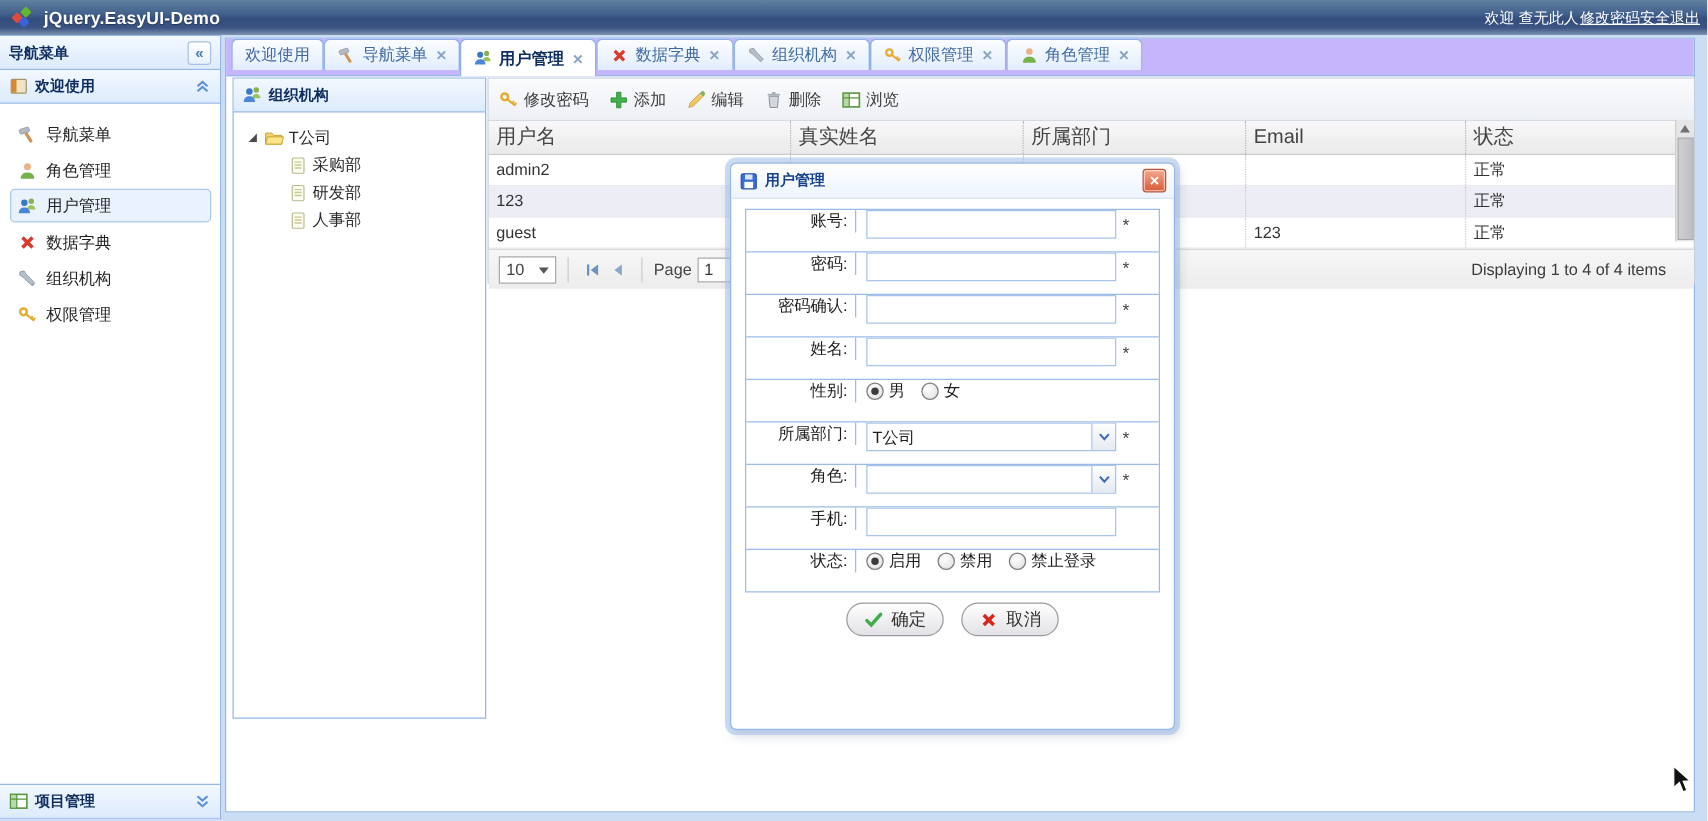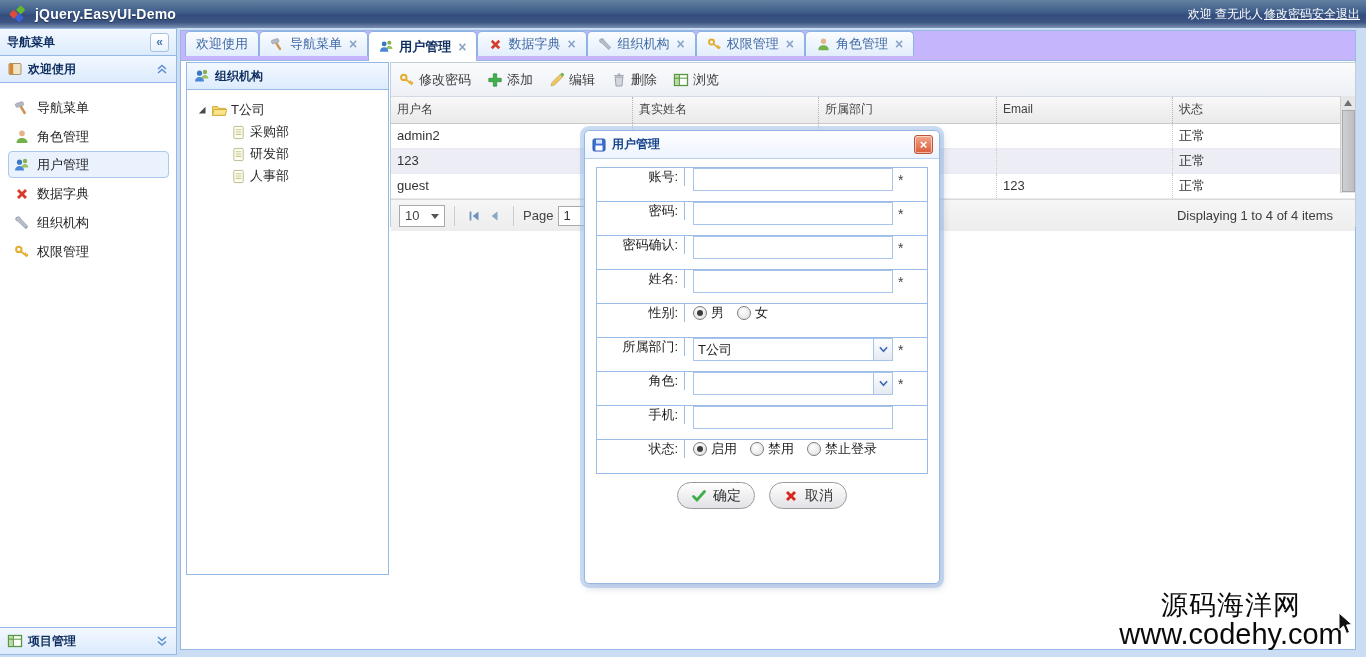--- a/index.html
+++ b/index.html
@@ -46,21 +46,21 @@
   .tree-node{display:flex;align-items:center;gap:4px;height:22px;font-size:13px;color:#2a2a2a;cursor:pointer}
   .tree-node.root{padding-left:10px}
   .tree-node.child{padding-left:44px}
 
   
   #datagrid{left:390px;top:62px;width:966px;height:165px;border:1px solid #c3cedb;box-sizing:border-box;background:#fff;display:flex;flex-direction:column}
   .dg-toolbar{height:33px;flex:0 0 33px;background:linear-gradient(#fafbfd,#edf0f5);border-bottom:1px solid #d4dae2;
     display:flex;align-items:center;padding:0 8px;gap:16px}
   .tb-btn{display:flex;align-items:center;gap:4px;font-size:13px;color:#3c3c3c;cursor:pointer}
   .dg-header{height:26px;flex:0 0 26px;display:flex;background:linear-gradient(#f8f8f8,#eaeaea);border-bottom:1px solid #c9c9c9}
-  .gh-cell{box-sizing:border-box;padding:0 6px;font-size:12px;color:#444;line-height:25px;border-right:1px dotted #b5b5b5;cursor:pointer}
+  .gh-cell{box-sizing:border-box;padding:0 6px;font-size:16px;color:#444;line-height:25px;border-right:1px dotted #b5b5b5;cursor:pointer}
   .g-row{height:24px;flex:0 0 24px;display:flex;border-bottom:1px solid #e9e9ef;font-size:13px;color:#333;cursor:pointer}
   .g-row.striped{background:#ededf5}
   .g-cell{box-sizing:border-box;padding:0 6px;line-height:23px;border-right:1px dotted #ccc;overflow:hidden;white-space:nowrap}
   .c0{width:242px}.c1{width:186px}.c2{width:178px}.c3{width:176px}.c4{flex:1;border-right:none}
   .dg-pager{margin-top:auto;height:31px;flex:0 0 31px;background:linear-gradient(#f6f6f6,#ededed);border-top:1px solid #d9d9d9;
     display:flex;align-items:center;padding:0 8px;font-size:13px;color:#444}
   .pg-size{width:46px;height:22px;border:1px solid #a9a9a9;background:#fff;display:flex;align-items:center;padding:0 5px;box-sizing:border-box;gap:8px;cursor:pointer}
   .caret-dn{width:0;height:0;border:4px solid transparent;border-top:5px solid #555;margin-top:5px;margin-left:auto}
   .pg-sep{width:1px;height:20px;background:#ccc;margin:0 9px}
   .pg-btn{padding:0 3px;cursor:pointer}
@@ -537,21 +537,17 @@
         <span class="btn">
           <svg width="16" height="16" viewBox="0 0 16 16">
             <path d="M3 5 L5 3 L8 6 L11 3 L13 5 L10 8 L13 11 L11 13 L8 10 L5 13 L3 11 L6 8 Z" fill="#d9261c"></path>
           </svg>
           <span>取消</span>
         </span>
       </div>
     </div>
   </div>
 
-  <div id="watermark" class="abs">
-    <div class="wm1">源码海洋网</div>
-    <div class="wm2">www.codehy.com</div>
-  </div>
   <svg class="abs" style="left:1338px;top:612px;z-index:20" width="16" height="24" viewBox="0 0 16 24">
     <path d="M1 1 L1 18 L5.5 14 L8.5 21.5 L11.5 20.2 L8.6 13 L14 12.6 Z" fill="#111" stroke="#fff" stroke-width="1"></path>
   </svg>
 
 </div>
 
 </body></html>

